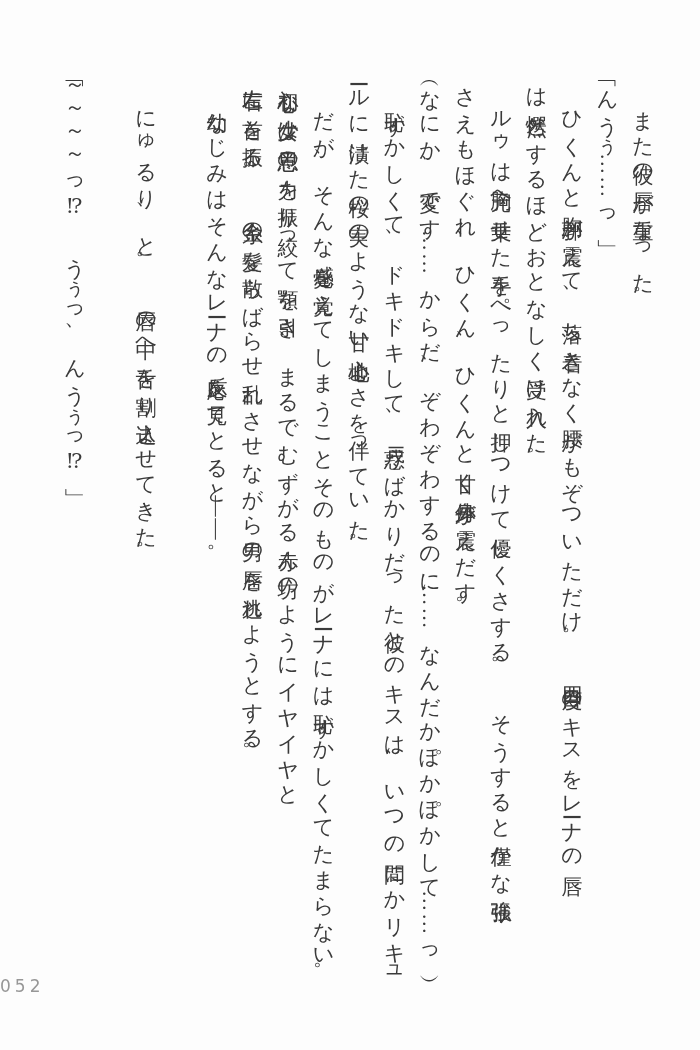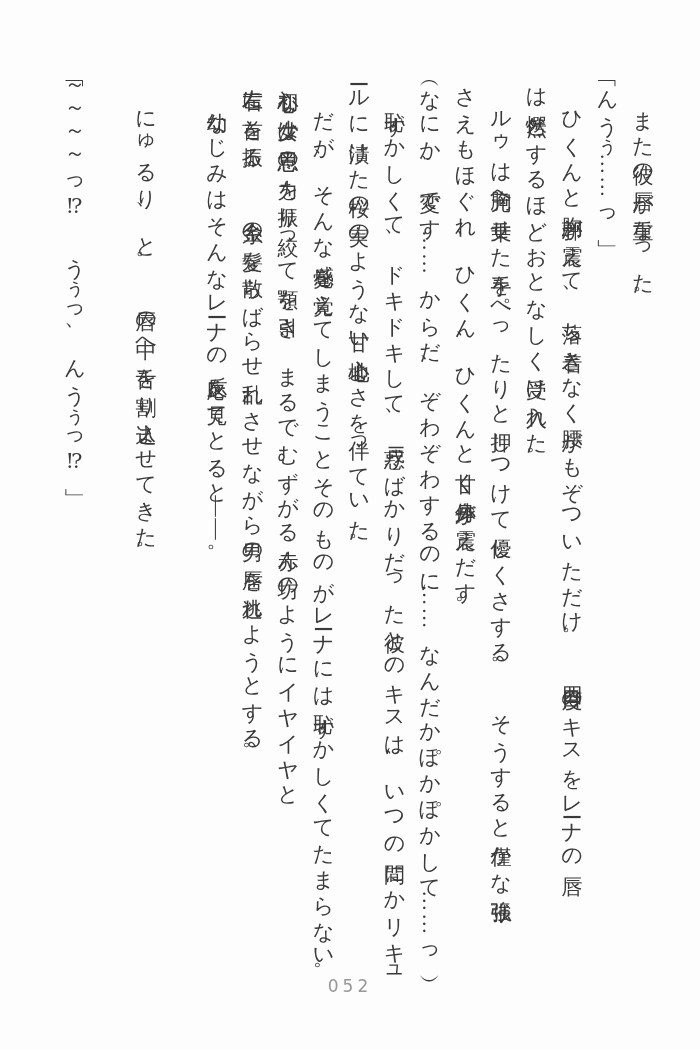--- a/index.html
+++ b/index.html
@@ -40,21 +40,21 @@
     text-indent: 23px;
   }
   .tline.gap {
     margin-right: 35.5px;
   }
   .page-number {
     position: absolute;
     left: 0;
     right: 0;
     top: 976px;
-    text-align: center;
+    text-align: left;
     font-family: "DejaVu Sans", "Liberation Sans", sans-serif;
     font-size: 17px;
     letter-spacing: 4px;
     color: #979797;
   }
 </style>
 </head>
 <body style="background: rgb(253, 253, 253);">
 
 <div class="page">

